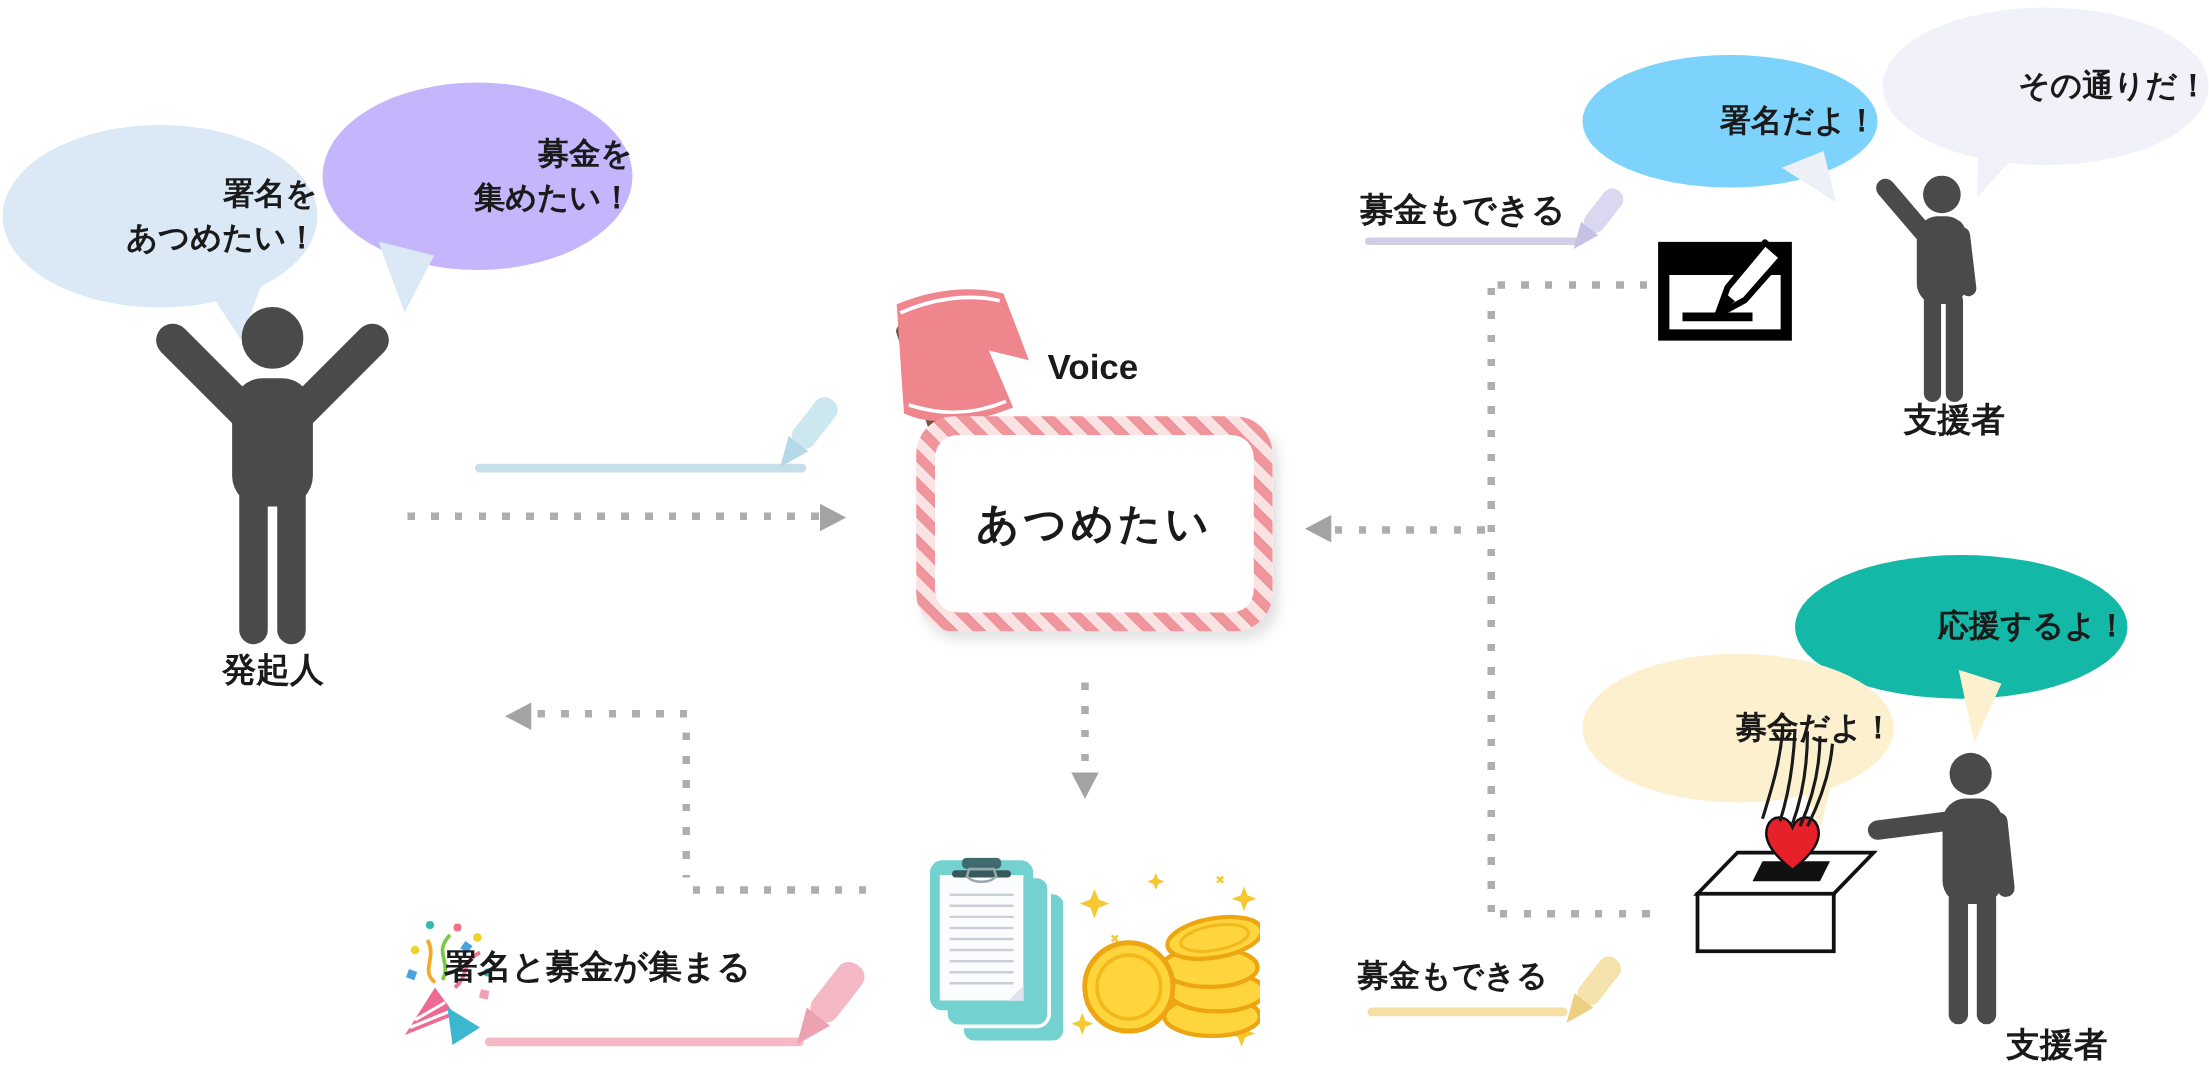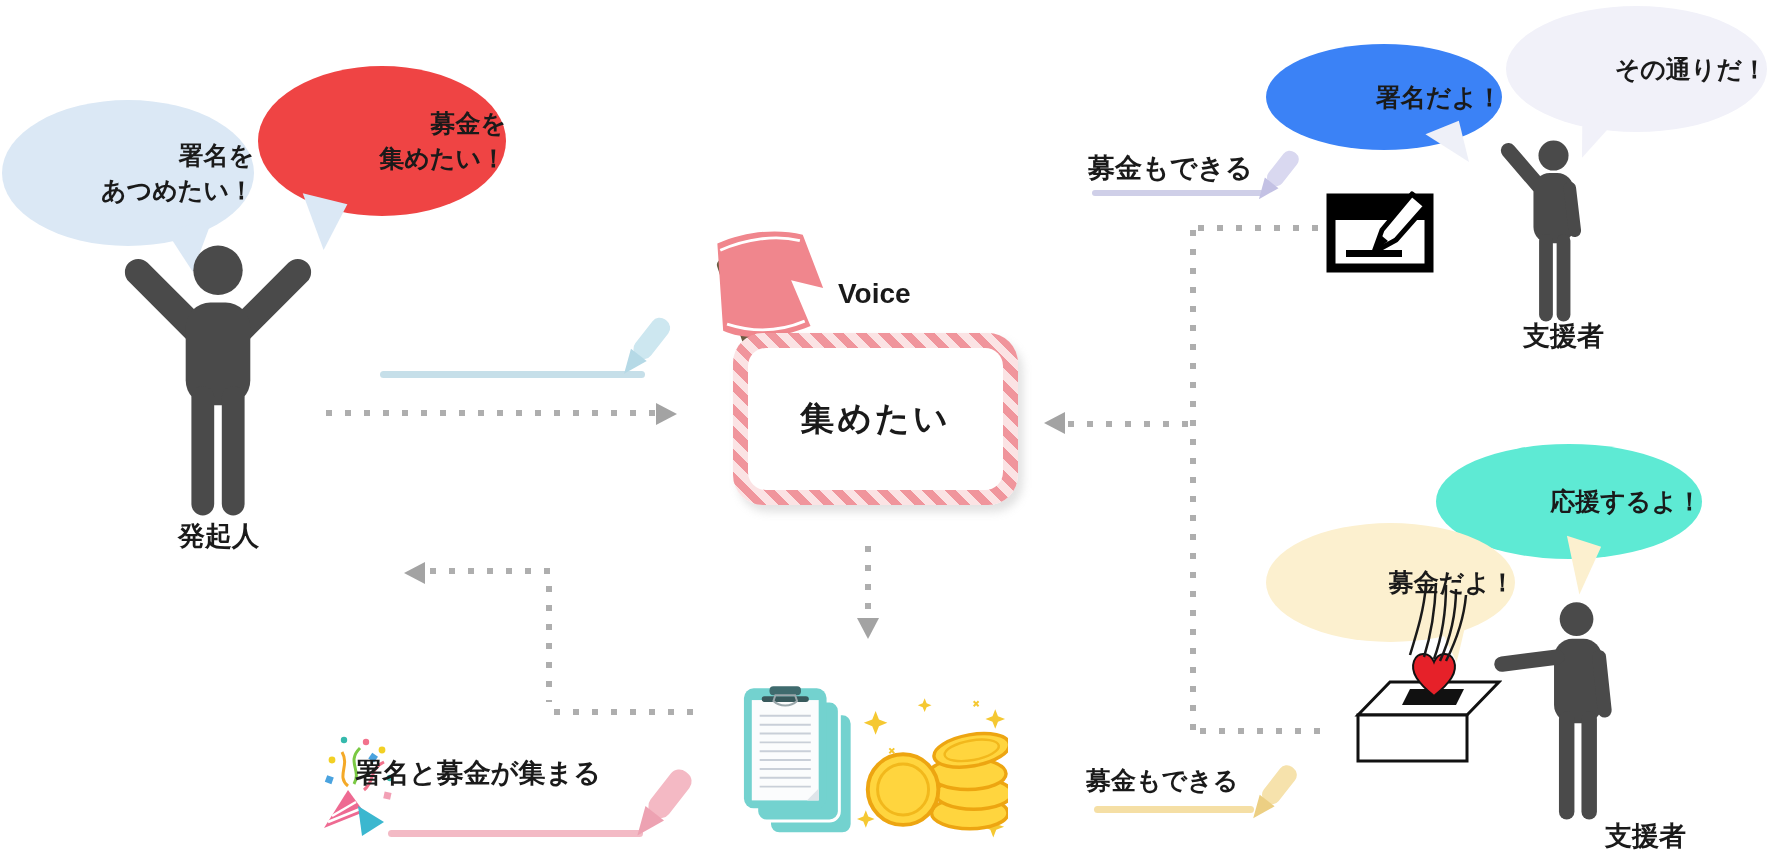--- a/index.html
+++ b/index.html
@@ -28,21 +28,21 @@
 <body>
 
 <div class="canvas">
 
   <div class="bubble" style="left:2px;top:100px;width:252px;height:146px;background:#dbe8f5;font-size:25px;">
     <span>署名を</span>
     <span>あつめたい！</span>
   </div>
   <div class="tail" style="left:172px;top:224px;border-top:46px solid #dbe8f5;border-left:14px solid transparent;border-right:34px solid transparent;transform:rotate(-16deg);"></div>
 
-  <div class="bubble" style="left:258px;top:66px;width:248px;height:150px;background:#ef4444;font-size:25px;">
+  <div class="bubble" style="left:258px;top:66px;width:248px;height:150px;background:#c4b5fd;font-size:25px;">
     <span>募金を</span>
     <span>集めたい！</span>
   </div>
   <div class="tail" style="left:296px;top:198px;border-top:50px solid #dbe8f5;border-left:34px solid transparent;border-right:12px solid transparent;transform:rotate(14deg);"></div>
 
   <svg class="abs" style="left:112px;top:238px;" width="212" height="285" viewBox="0 0 110 150">
     <circle cx="55" cy="17" r="13" fill="#4a4a4a"></circle>
     <line x1="45" y1="50" x2="13" y2="18" stroke="#4a4a4a" stroke-width="14" stroke-linecap="round"></line>
     <line x1="65" y1="50" x2="97" y2="18" stroke="#4a4a4a" stroke-width="14" stroke-linecap="round"></line>
     <rect x="38" y="34" width="34" height="54" rx="13" fill="#4a4a4a"></rect>
@@ -61,21 +61,21 @@
 
   <svg class="abs" style="left:692px;top:226px;" width="140" height="165" viewBox="0 0 140 170">
     <line x1="29" y1="40" x2="70" y2="162" stroke="#6a5a41" stroke-width="11" stroke-linecap="round"></line>
     <path d="M24,18 C52,6 84,2 112,9 L133,64 L100,56 L120,103 C86,117 52,118 30,108 Z" fill="#f0868d"></path>
     <path d="M27,25 C54,13 84,9 109,15" stroke="#ffffff" stroke-width="3" fill="none"></path>
     <path d="M34,101 C62,110 88,109 114,98" stroke="#ffffff" stroke-width="3" fill="none"></path>
   </svg>
   <div class="caption" style="left:838px;top:278px;font-size:28px;">Voice</div>
   <div class="sig-box">
     <div class="sig-box-inner">
-      <span class="sig-box-label">集めたい</span>
+      <span class="sig-box-label">あつめたい</span>
     </div>
   </div>
 
   <div class="dots-v" style="left:865px;top:546px;height:66px;"></div>
   <div class="arr-down" style="left:857px;top:618px;"></div>
 
   <div class="arr-left" style="left:404px;top:562px;"></div>
   <div class="dots-h" style="left:430px;top:568px;width:124px;"></div>
   <div class="dots-v" style="left:546px;top:586px;height:116px;"></div>
   <div class="dots-h" style="left:554px;top:709px;width:140px;"></div>
@@ -157,41 +157,41 @@
   </svg>
 
   <svg class="abs" style="left:1326px;top:186px;" width="108" height="88" viewBox="0 0 108 88">
     <rect x="5" y="12" width="98" height="70" fill="#fff" stroke="#000" stroke-width="9"></rect>
     <rect x="5" y="12" width="98" height="22" fill="#000"></rect>
     <rect x="20" y="64" width="56" height="7" fill="#000"></rect>
     <path d="M48,66 L56,44 L86,8 L100,20 L70,54 Z" fill="#fff" stroke="#000" stroke-width="5" stroke-linejoin="round"></path>
     <path d="M48,66 L56,50 L62,55 Z" fill="#000"></path>
   </svg>
 
-  <div class="bubble" style="left:1266px;top:44px;width:236px;height:106px;background:#3b82f6;font-size:25px;font-family:Liberation Serif, serif;">
+  <div class="bubble" style="left:1266px;top:44px;width:236px;height:106px;background:#7dd3fc;font-size:25px;font-family:Liberation Serif, serif;">
     <span>署名だよ！</span>
   </div>
   <div class="tail" style="left:1432px;top:126px;border-top:42px solid #eef0f8;border-left:30px solid transparent;border-right:6px solid transparent;transform:rotate(-22deg);"></div>
 
   <div class="bubble" style="left:1506px;top:6px;width:261px;height:126px;background:#f1f1f9;font-size:25px;">
     <span>その通りだ！</span>
   </div>
   <div class="tail" style="left:1578px;top:112px;border-top:48px solid #f1f1f9;border-left:8px solid transparent;border-right:30px solid transparent;transform:rotate(10deg);"></div>
 
   <svg class="abs" style="left:1492px;top:138px;" width="118" height="188" viewBox="0 0 90 150">
     <circle cx="47" cy="14" r="12" fill="#4a4a4a"></circle>
     <line x1="35" y1="38" x2="11" y2="10" stroke="#4a4a4a" stroke-width="12" stroke-linecap="round"></line>
     <rect x="31" y="28" width="32" height="56" rx="13" fill="#4a4a4a"></rect>
     <line x1="60" y1="40" x2="64" y2="74" stroke="#4a4a4a" stroke-width="10" stroke-linecap="round"></line>
     <line x1="41" y1="82" x2="41" y2="141" stroke="#4a4a4a" stroke-width="11" stroke-linecap="round"></line>
     <line x1="55" y1="82" x2="55" y2="141" stroke="#4a4a4a" stroke-width="11" stroke-linecap="round"></line>
   </svg>
   <div class="plabel" style="left:1506px;top:318px;width:115px;font-size:27px;">支援者</div>
 
-  <div class="bubble" style="left:1436px;top:444px;width:266px;height:115px;background:#5eead4;font-size:25px;">
+  <div class="bubble" style="left:1436px;top:444px;width:266px;height:115px;background:#14b8a6;font-size:25px;">
     <span>応援するよ！</span>
   </div>
   <div class="tail" style="left:1558px;top:540px;border-top:52px solid #fcf0cf;border-left:30px solid transparent;border-right:6px solid transparent;transform:rotate(18deg);"></div>
 
   <div class="bubble" style="left:1266px;top:523px;width:249px;height:119px;background:#fcf0cf;font-size:25px;">
     <span>募金だよ！</span>
   </div>
   <div class="tail" style="left:1443px;top:614px;border-top:46px solid #fcf0cf;border-left:6px solid transparent;border-right:28px solid transparent;transform:rotate(-18deg);"></div>
 
   <svg class="abs" style="left:1492px;top:598px;" width="155" height="225" viewBox="0 0 110 160">

